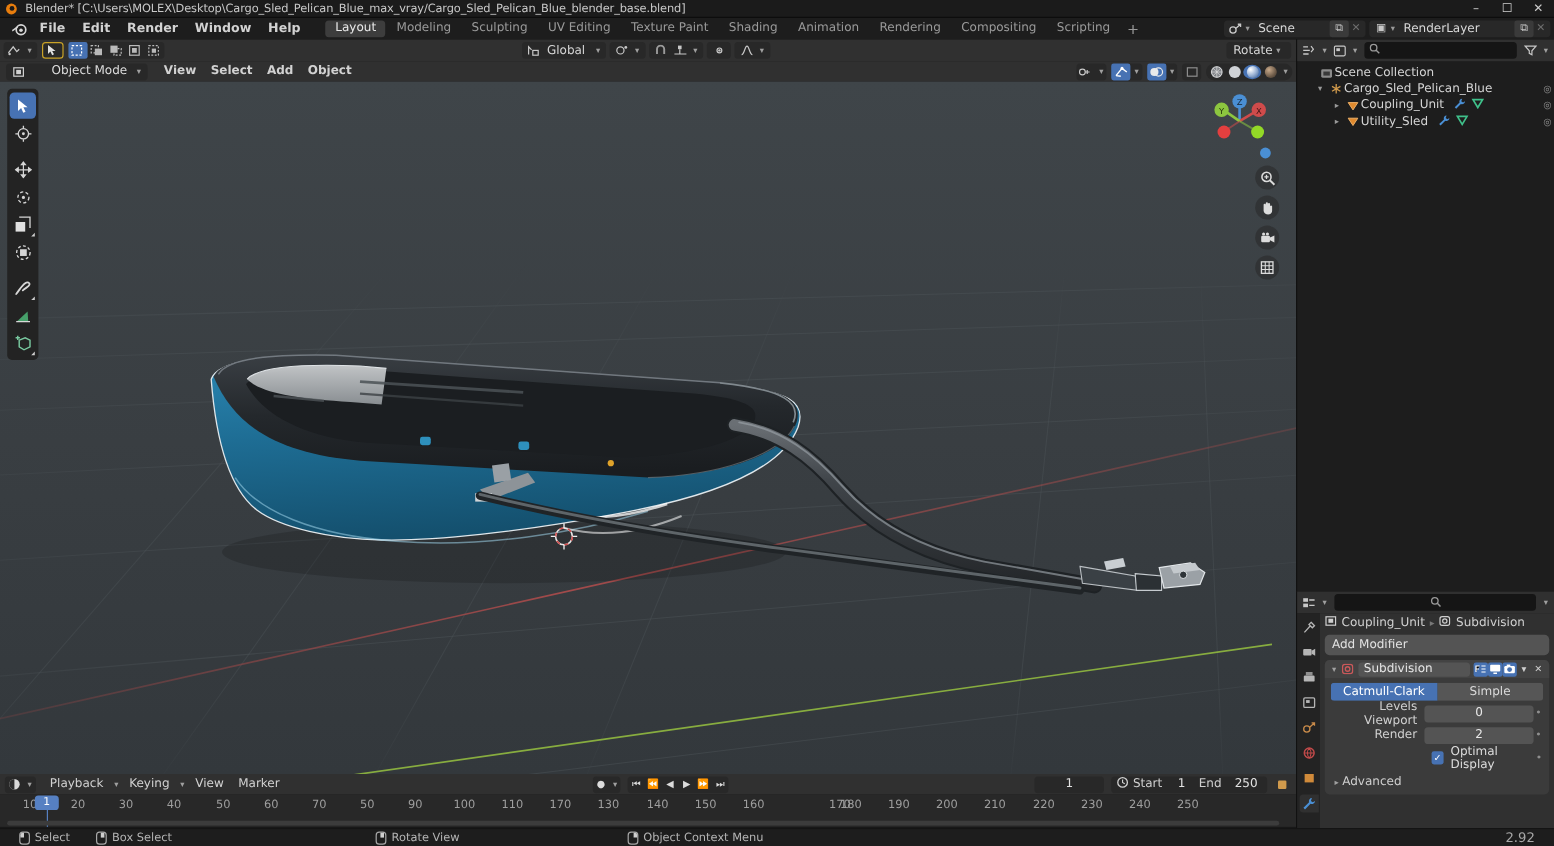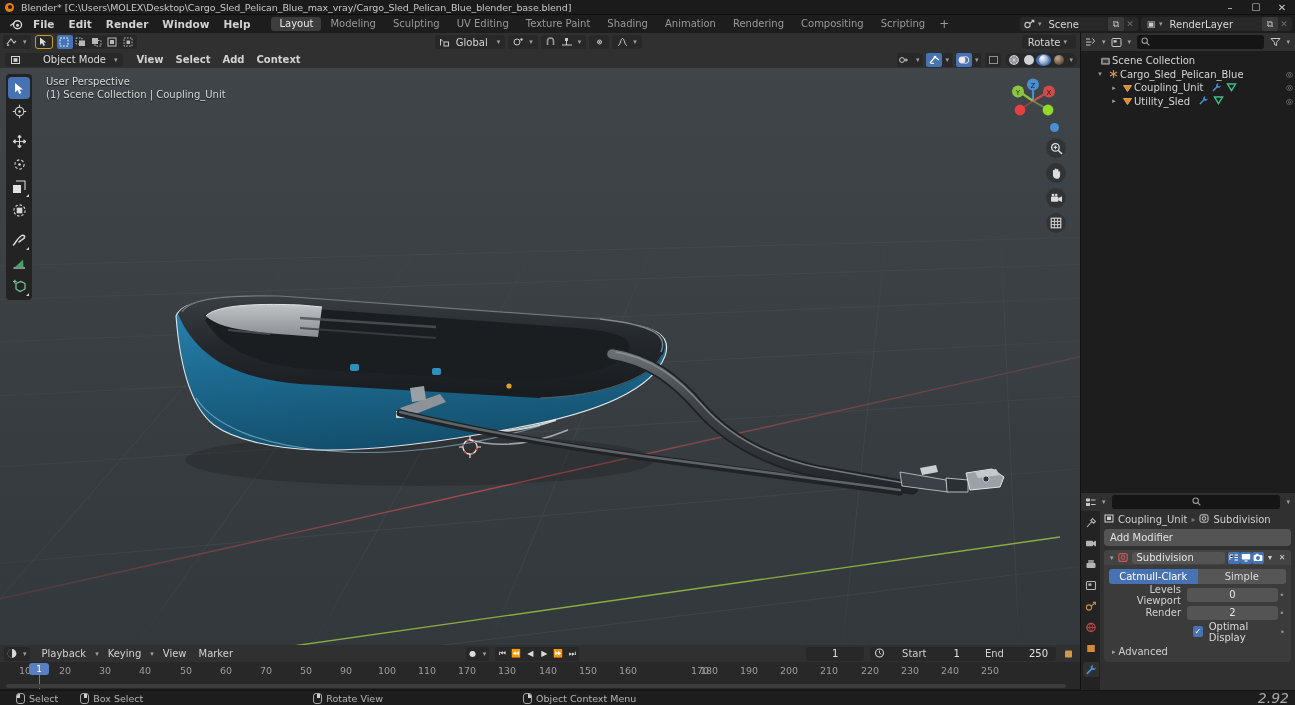--- a/index.html
+++ b/index.html
@@ -164,21 +164,21 @@
   .tl-header { height:17px; background:#303030; display:flex; align-items:center; }
   .tl-ico { width:16px; height:14px; display:flex; align-items:center; justify-content:center;
     font-size:9px; color:#d0d0d0; }
   .tl-mi { font-size:10px; color:#d2d2d2; padding:0 6px; }
   .playgrp { display:flex; align-items:center; background:#282828; border-radius:3px; height:14px; }
   .pbtn { width:14px; height:14px; display:flex; align-items:center; justify-content:center;
     font-size:8px; color:#dcdcdc; }
   .frm { height:14px; background:#282828; border-radius:3px; display:flex; align-items:center;
     justify-content:center; font-size:10px; color:#e2e2e2; width:58px; }
   .se { height:14px; background:#282828; border-radius:3px; display:flex; align-items:center;
-    font-size:10px; color:#e2e2e2; padding:0 4px; gap:17px; }
+    font-size:10px; color:#e2e2e2; padding:0 4px; gap:3px; }
   .tl-ruler { position:relative; height:27px; background:#282828; }
   .tick { position:absolute; top:3px; font-size:9.5px; color:#9e9e9e; transform:translateX(-50%); }
   .playhead { position:absolute; top:1px; width:20px; height:12px; background:#5680c2;
     border-radius:3px; color:#fff; font-size:9px; display:flex; align-items:center;
     justify-content:center; transform:translateX(-50%); }
   .ph-line { position:absolute; top:13px; width:1px; height:14px; background:#5680c2; }
   .tl-scroll { position:absolute; left:6px; bottom:1px; height:4px; width:1060px; background:#3c3c3c;
     border-radius:2px; }
 
   
@@ -186,21 +186,21 @@
     display:flex; align-items:center; font-size:9.5px; color:#b4b4b4; border-top:1px solid #141414; }
   .sb-item { display:flex; align-items:center; }
   .mouse-ico { width:9px; height:11px; border:1px solid #a8a8a8; border-radius:3px;
     position:relative; margin-right:4px; }
   .mouse-ico.l:before { content:""; position:absolute; left:0; top:0; width:3px; height:4px;
     background:#cfcfcf; border-radius:2px 0 0 0; }
   .mouse-ico.m:before { content:""; position:absolute; left:3px; top:0; width:3px; height:4px;
     background:#cfcfcf; }
   .mouse-ico.r:before { content:""; position:absolute; right:0; top:0; width:3px; height:4px;
     background:#cfcfcf; border-radius:0 2px 0 0; }
-  .sb-right { position:absolute; right:6px; font-size:14px; color:#a8a8a8;font-style:italic; }
+  .sb-right { position:absolute; right:16px; font-size:11px; color:#a8a8a8; }
 </style>
 </head>
 <body>
 
 <div class="app">
 
   <div class="titlebar">
     <div class="tb-logo">
         <i></i>
       </div>
@@ -380,21 +380,21 @@
             <rect x="3.5" y="3.2" width="4" height="3.6" fill="#d0d0d0"></rect>
           </svg>
       </div>
       <span class="lbl">Object Mode</span>
       <div class="chev">▾</div>
     </div>
     <div class="vp-menus">
       <div class="menu-item">View</div>
       <div class="menu-item">Select</div>
       <div class="menu-item">Add</div>
-      <div class="menu-item">Context</div>
+      <div class="menu-item">Object</div>
     </div>
 
     <div class="vp-header-right">
       <div class="hgrp">
         <div class="tbtn">
           <svg width="13" height="10" viewBox="0 0 13 10">
               <circle cx="4" cy="5" r="2.4" fill="none" stroke="#c8c8c8" stroke-width="1"></circle>
               <path d="M6.4 5 L10 5 M8 3.4 L8 6.6" stroke="#c8c8c8" stroke-width="1"></path>
             </svg>
         </div>
@@ -566,24 +566,20 @@
         </g>
       </g>
 
       <g transform="translate(470,379)">
         <circle r="7" fill="none" stroke="#e8e8e8" stroke-width="1.3"></circle>
         <circle r="7" fill="none" stroke="#d04a4a" stroke-width="1.3" stroke-dasharray="3.6 3.6"></circle>
         <path d="M0 -11 V-7 M0 7 V11 M-11 0 H-7 M7 0 H11" stroke="#f0f0f0" stroke-width="1.1"></path>
       </g>
     </svg>
 
-    <div class="vp-text">
-      <div>User Perspective</div>
-      <div>(1) Scene Collection | Coupling_Unit</div>
-    </div>
 
     <div class="vp-toolbar">
       <div class="vtool active">
         <svg width="12" height="13" viewBox="0 0 12 13">
             <path d="M2 1 L2 10.5 L4.6 8 L6.4 12 L8.3 11.1 L6.5 7.4 L10 7.4 Z" fill="#fff"></path>
           </svg>
       </div>
       <div class="vtool">
         <svg width="15" height="15" viewBox="0 0 15 15">
             <circle cx="7.5" cy="7.5" r="4.3" fill="none" stroke="#d6d6d6" stroke-width="1.1"></circle>

